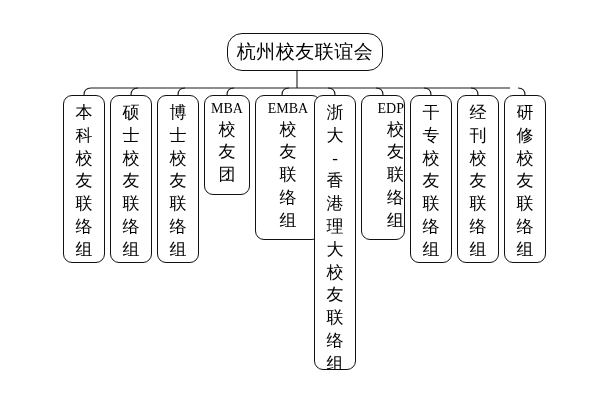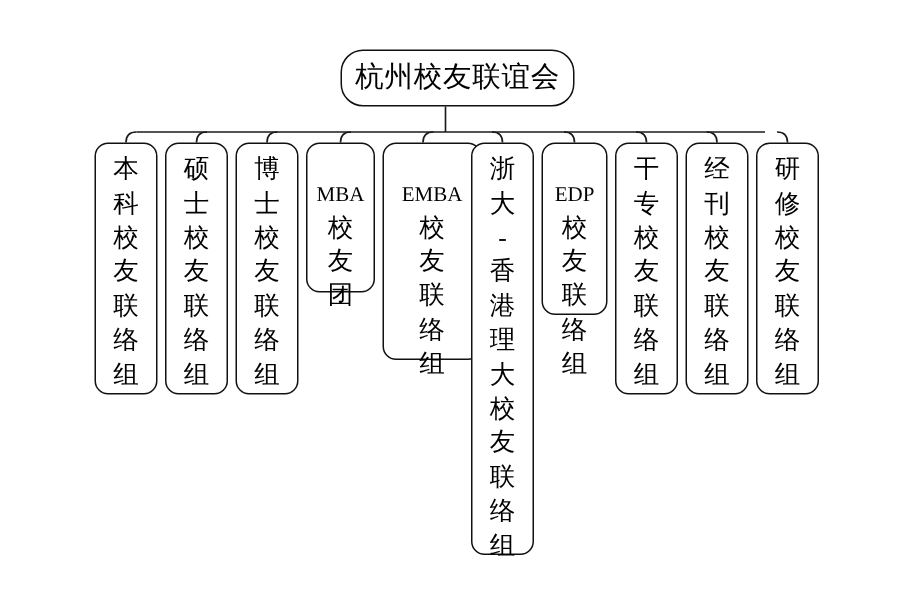--- a/index.html
+++ b/index.html
@@ -58,21 +58,20 @@
     justify-content: flex-start;
     padding-top: 6px;
   }
 
   
   .latin-prefix {
     font-size: 14px;
     line-height: 1.05;
     white-space: nowrap;
     margin-bottom: 2px;
-    margin-top: 22px;
   }
 
   
   .vtext {
     display: flex;
     flex-direction: column;
     align-items: center;
     line-height: 1.0;
   }
   .vtext .glyph {
@@ -172,21 +171,21 @@
           <span class="glyph">港</span>
           <span class="glyph">理</span>
           <span class="glyph">大</span>
           <span class="glyph">校</span>
           <span class="glyph">友</span>
           <span class="glyph">联</span>
           <span class="glyph">络</span>
           <span class="glyph">组</span>
         </div>
       </div>
-      <div class="node child-node" style="left: 361px; top: 95px; width: 44px; height: 115px;">
+      <div class="node child-node" style="left: 361px; top: 95px; width: 44px; height: 145px; align-items: flex-end;">
         <div class="latin-prefix">EDP</div>
         <div class="vtext">
           <span class="glyph">校</span>
           <span class="glyph">友</span>
           <span class="glyph">联</span>
           <span class="glyph">络</span>
           <span class="glyph">组</span>
         </div>
       </div>
       <div class="node child-node" style="left: 410px; top: 95px; width: 42px; height: 168px;">

